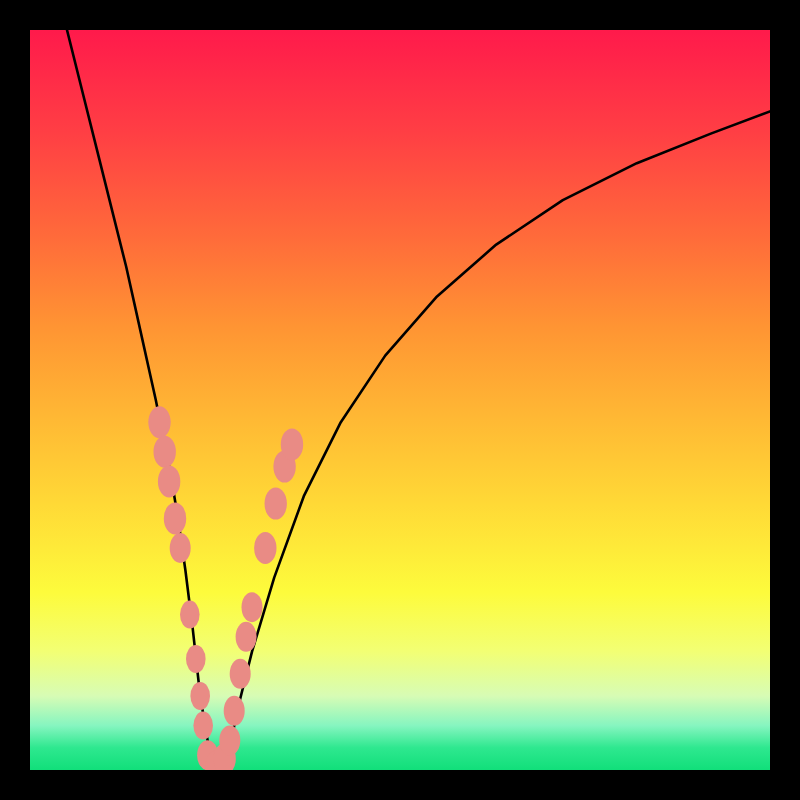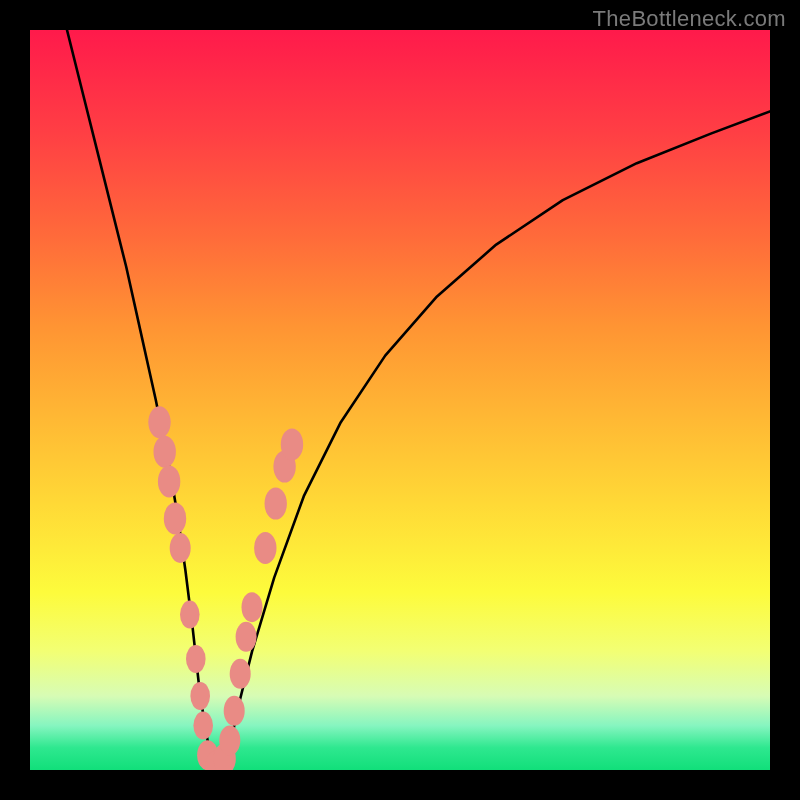--- a/index.html
+++ b/index.html
@@ -56,21 +56,20 @@
     left: 0;
     top: 0;
     width: 740px;
     height: 740px;
   }
 </style>
 </head>
 <body>
 
 <div class="frame">
-  <div class="watermark">TheBottleneck.com</div>
   <div class="plot">
     <svg class="overlay" viewBox="0 0 740 740" preserveAspectRatio="none">
       <path id="curve-path" fill="none" stroke="#000" stroke-width="2.6" stroke-linecap="round" stroke-linejoin="round" d="M37.0 0.0 L51.8 59.2 L66.6 118.4 L81.4 177.6 L96.2 236.8 L111.0 303.4 L125.8 370.0 L140.6 444.0 L148.0 488.4 L155.4 540.2 L162.8 599.4 L170.2 666.0 L177.6 710.4 L185.0 740.0 L192.4 740.0 L199.8 717.8 L207.2 680.8 L222.0 621.6 L244.2 547.6 L273.8 466.2 L310.8 392.2 L355.2 325.6 L407.0 266.4 L466.2 214.6 L532.8 170.2 L606.8 133.2 L680.8 103.6 L740.0 81.4"></path>
       <g id="marker-group">
           <g>
             <ellipse cx="129.5" cy="392.2" rx="11.2" ry="16.0" fill="#e98b85"></ellipse>
           </g>
           <g>
             <ellipse cx="134.7" cy="421.8" rx="11.2" ry="16.0" fill="#e98b85"></ellipse>
           </g>

